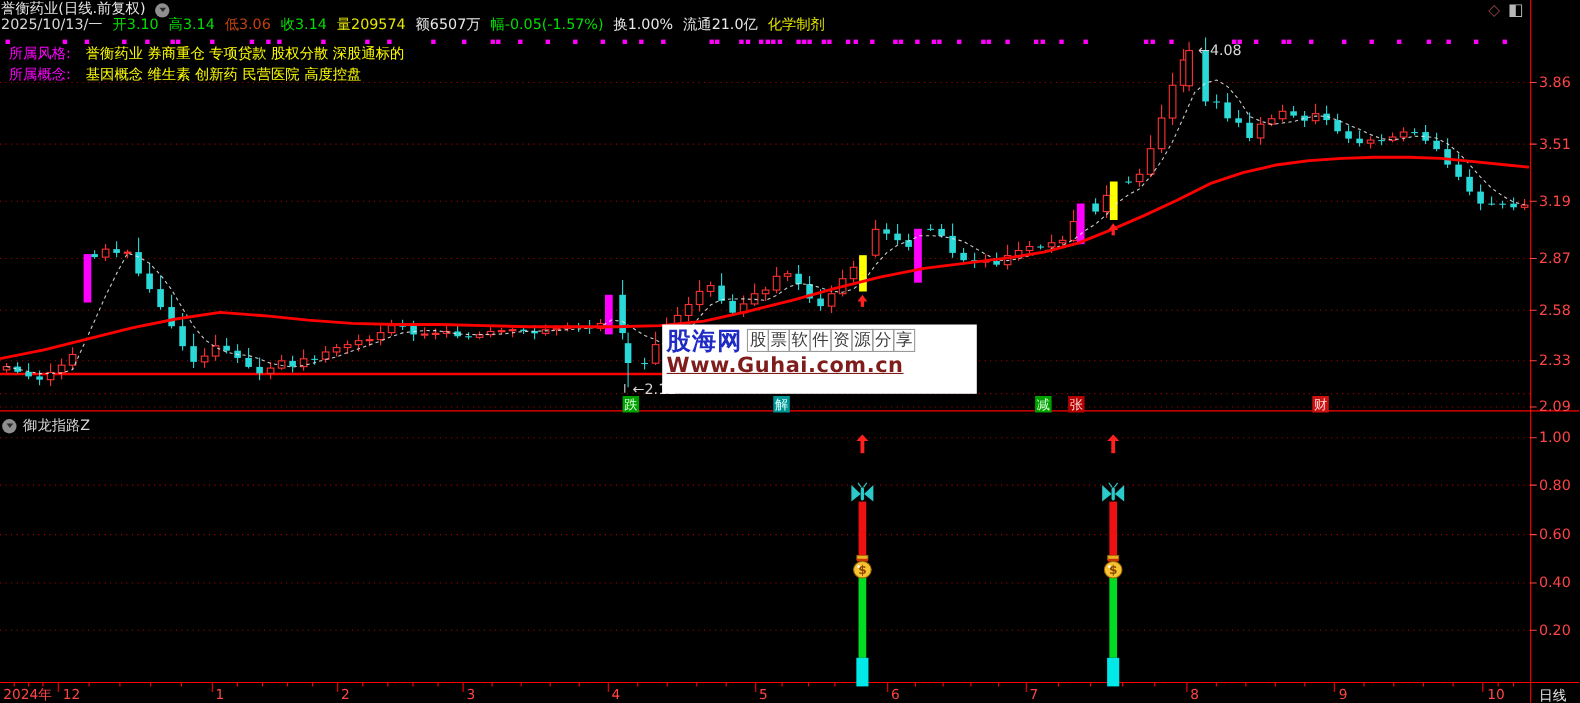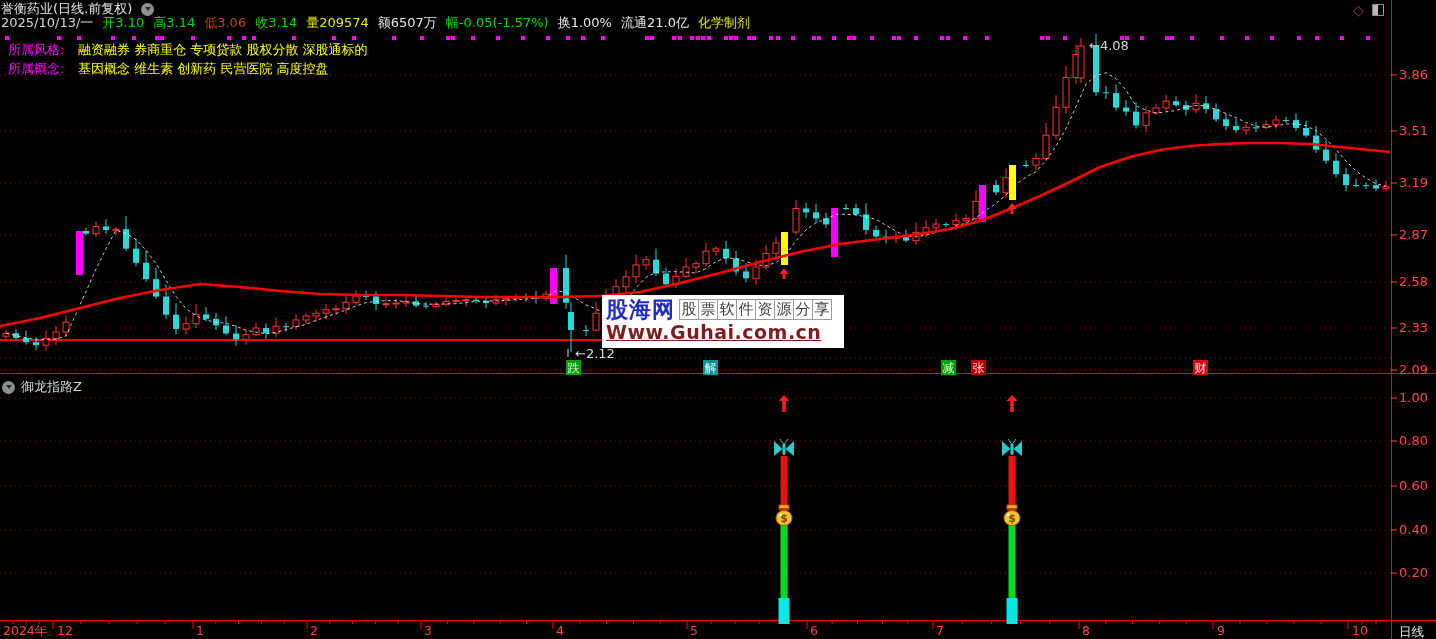--- a/index.html
+++ b/index.html
@@ -9,22 +9,22 @@
   .hline{position:absolute;display:flex;align-items:center;gap:9px;white-space:nowrap;
          font-size:13px;line-height:14px;z-index:3;}
   .hline span{display:inline-block;}
   .cicon{width:13px;height:13px;border-radius:50%;background:#8f8f8f;position:relative;flex:0 0 auto;}
   .cicon::after{content:"";position:absolute;left:3.5px;top:4.5px;border-left:3px solid transparent;
          border-right:3px solid transparent;border-top:4px solid #2a2a2a;}
   .tagrow{position:absolute;display:flex;font-size:13px;line-height:15px;z-index:3;white-space:nowrap;}
   .tagrow .lbl{width:70px;flex:0 0 auto;}
   .subhdr{position:absolute;left:2px;top:378px;display:flex;align-items:center;gap:6px;
           font-size:13px;color:#d8d8d8;z-index:3;}
-  .watermark{position:absolute;left:602px;top:295px;width:242px;background:#ffffff;z-index:6;
-             padding:2px 2px 5px 4px;box-sizing:border-box;}
+  .watermark{position:absolute;left:602px;top:295px;width:286px;background:#ffffff;z-index:6;
+             padding:2px 2px 15px 4px;box-sizing:border-box;}
   .wm-r1{display:flex;align-items:center;height:25px;}
   .wm-site{color:#1f2bc4;font-weight:bold;font-size:22px;letter-spacing:1px;}
   .wm-grid{display:flex;margin-left:5px;}
   .wm-cell{width:20px;height:21px;border:1px solid #9a9a9a;margin-left:-1px;display:flex;
            align-items:center;justify-content:center;font-size:15px;color:#3a3a3a;box-sizing:border-box;}
   .wm-url{color:#7f1d1d;font-weight:bold;font-size:19px;line-height:21px;letter-spacing:.5px;text-decoration:underline;}
   .winicon{position:absolute;z-index:4;font-size:14px;line-height:14px;}
   .period{position:absolute;left:1399px;top:624px;color:#e8e8e8;font-size:12.5px;z-index:3;}
 </style>
 </head>
@@ -615,21 +615,21 @@
       <span style="color: rgb(230, 230, 0);">量209574</span>
       <span style="color: rgb(232, 232, 232);">额6507万</span>
       <span style="color: rgb(0, 221, 0);">幅-0.05(-1.57%)</span>
       <span style="color: rgb(232, 232, 232);">换1.00%</span>
       <span style="color: rgb(232, 232, 232);">流通21.0亿</span>
       <span style="color: rgb(230, 230, 0);">化学制剂</span>
     </div>
 
   <div class="tagrow" style="left:8px;top:42px;">
     <span class="lbl" style="color:#ff00ff;">所属风格:</span>
-    <span style="color:#ffff00;">融资融券 券商重仓 专项贷款 股权分散 深股通标的</span>
+    <span style="color:#ffff00;">誉衡药业 券商重仓 专项贷款 股权分散 深股通标的</span>
   </div>
   <div class="tagrow" style="left:8px;top:61px;">
     <span class="lbl" style="color:#ff00ff;">所属概念:</span>
     <span style="color:#ffff00;">基因概念 维生素 创新药 民营医院 高度控盘</span>
   </div>
 
   <span class="winicon" style="left:1353px;top:3px;color:#8a4040;">◇</span>
   <span class="winicon" style="left:1371px;top:2px;color:#b8b8b8;font-size:15px;">◧</span>
 
   <div class="subhdr">

